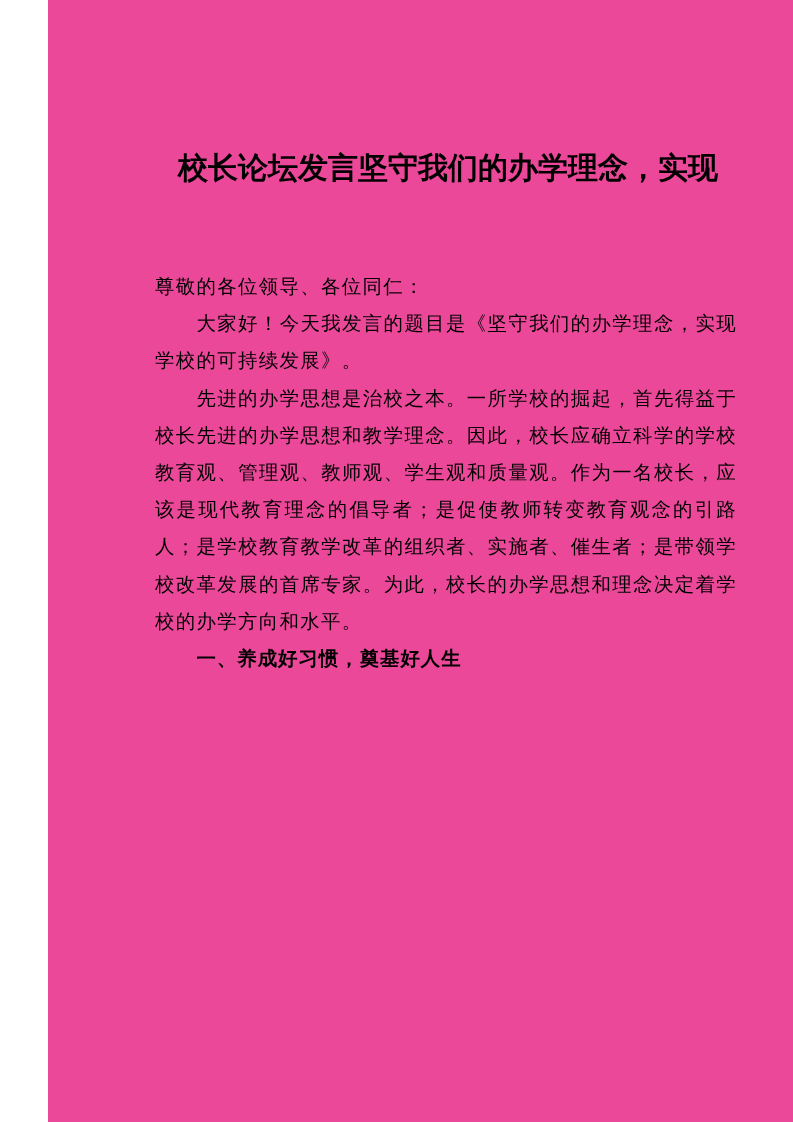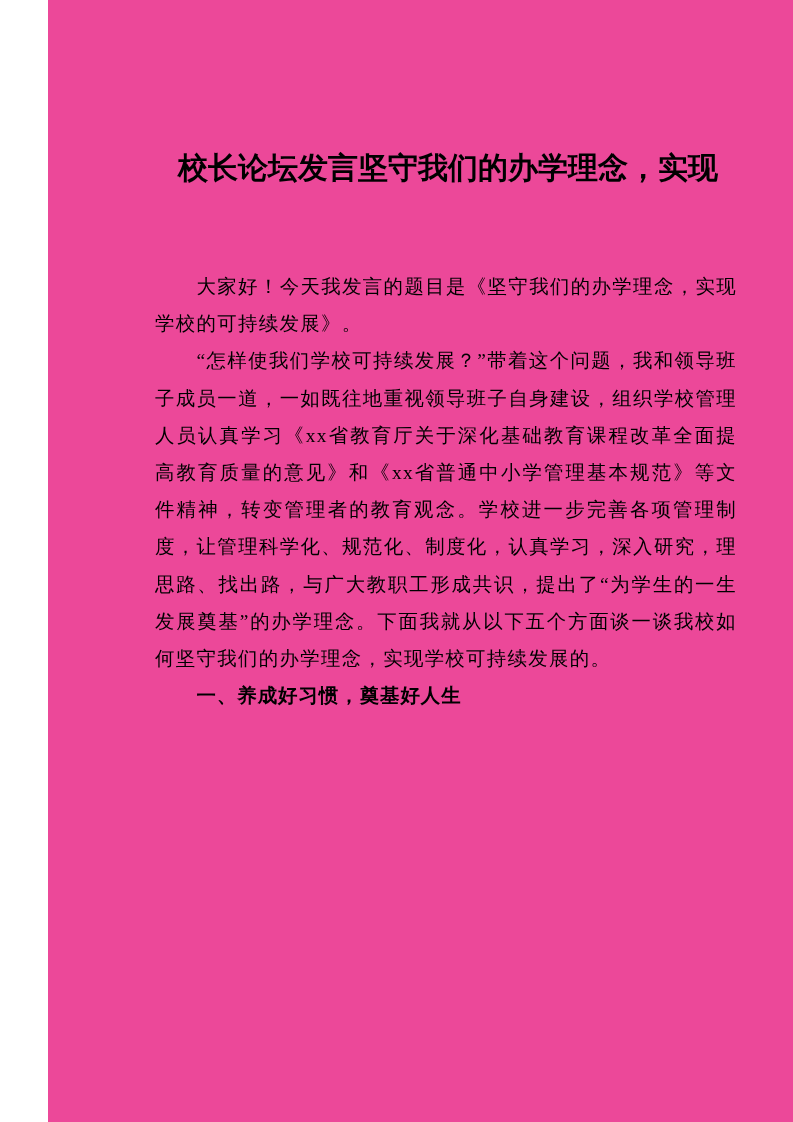--- a/index.html
+++ b/index.html
@@ -65,17 +65,18 @@
   </style>
 </head>
 <body>
 
 <div class="page">
   <h1 class="title">
     <span>校长论坛发言坚守我们的办学理念，实现</span><br>
   </h1>
 
   <div class="body">
+    <p>尊敬的各位领导、各位同仁：</p>
     <p class="indent">大家好！今天我发言的题目是《坚守我们的办学理念，实现学校的可持续发展》。</p>
-    <p class="indent">“怎样使我们学校可持续发展？”带着这个问题，我和领导班子成员一道，一如既往地重视领导班子自身建设，组织学校管理人员认真学习《xx省教育厅关于深化基础教育课程改革全面提高教育质量的意见》和《xx省普通中小学管理基本规范》等文件精神，转变管理者的教育观念。学校进一步完善各项管理制度，让管理科学化、规范化、制度化，认真学习，深入研究，理思路、找出路，与广大教职工形成共识，提出了“为学生的一生发展奠基”的办学理念。下面我就从以下五个方面谈一谈我校如何坚守我们的办学理念，实现学校可持续发展的。</p>
+    <p class="indent">先进的办学思想是治校之本。一所学校的掘起，首先得益于校长先进的办学思想和教学理念。因此，校长应确立科学的学校教育观、管理观、教师观、学生观和质量观。作为一名校长，应该是现代教育理念的倡导者；是促使教师转变教育观念的引路人；是学校教育教学改革的组织者、实施者、催生者；是带领学校改革发展的首席专家。为此，校长的办学思想和理念决定着学校的办学方向和水平。</p>
     <p class="heading">一、养成好习惯，奠基好人生</p>
   </div>
 </div>
 
 </body></html>

